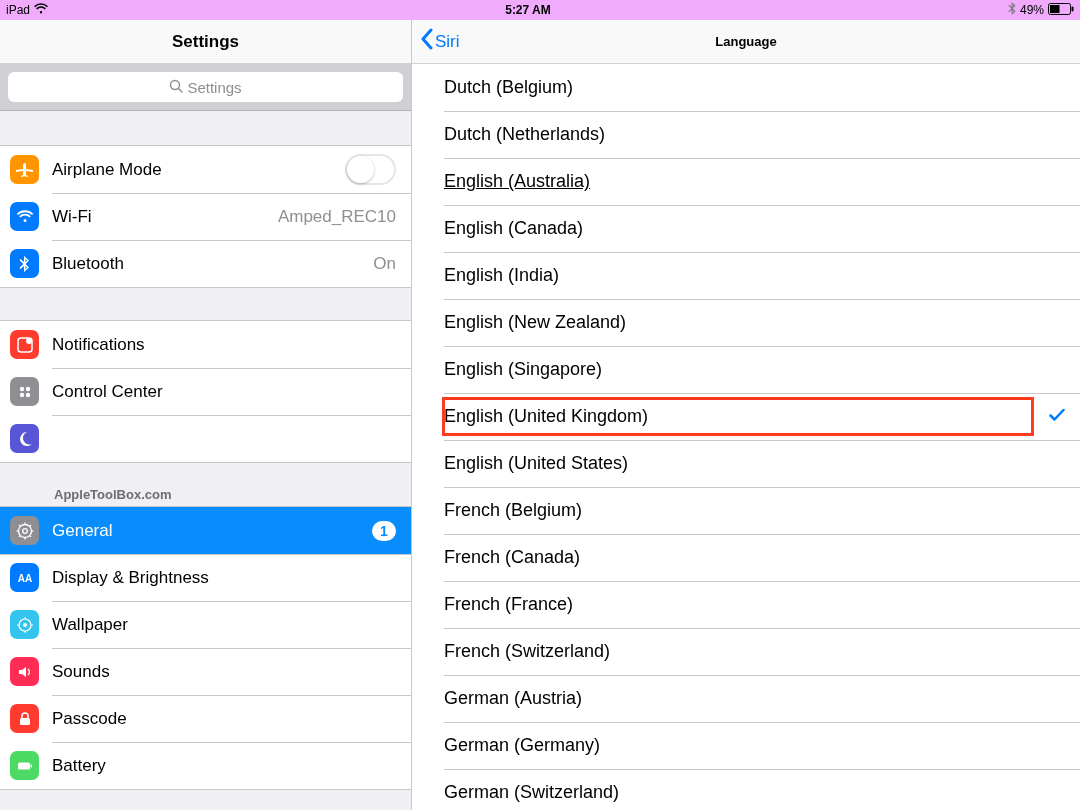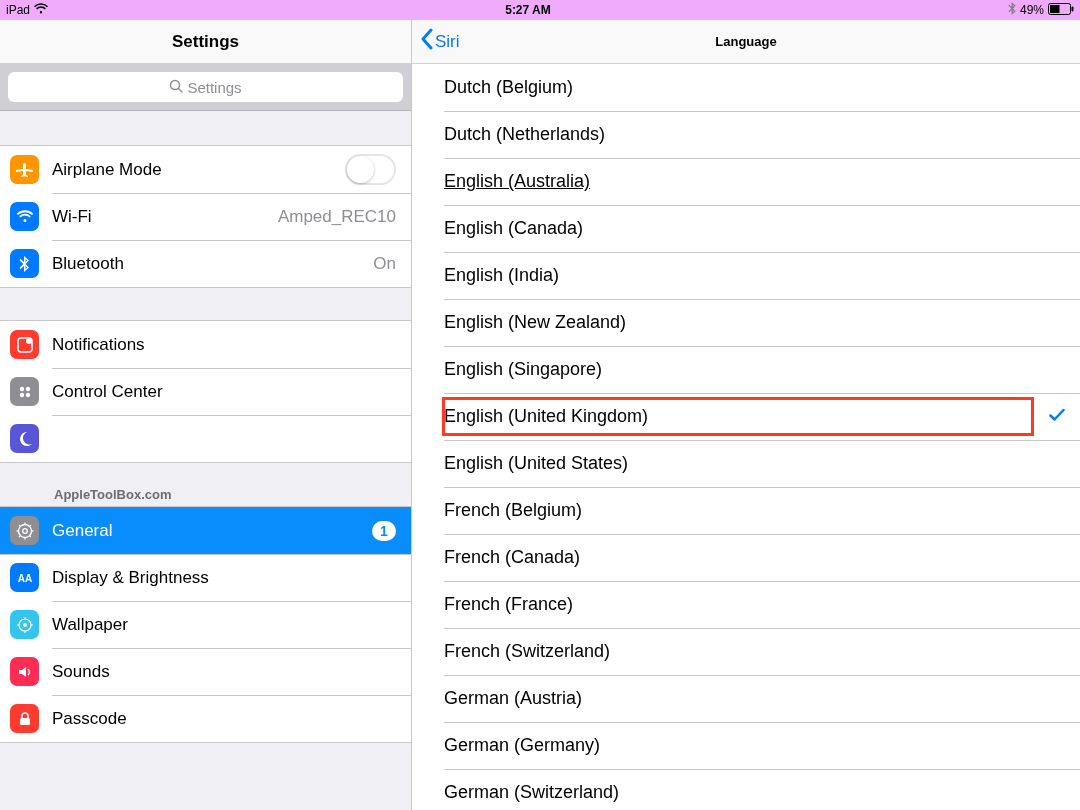--- a/index.html
+++ b/index.html
@@ -220,20 +220,29 @@
         </div>
         <div class="row">
           <div class="icon" style="background:#ff3b30">
             <svg viewBox="0 0 20 20">
                 <rect x="5" y="9" width="10" height="7" rx="1.5" fill="#fff"></rect>
                 <path d="M7 9V7a3 3 0 016 0v2" stroke="#fff" stroke-width="1.5" fill="none"></path>
               </svg>
           </div>
           <div class="label">Passcode</div>
         </div>
+        <div class="row">
+          <div class="icon" style="background:#4cd964">
+            <svg viewBox="0 0 20 20">
+                <rect x="3" y="6.5" width="12" height="7" rx="1.5" fill="#fff"></rect>
+                <rect x="15.5" y="8.5" width="1.5" height="3" rx="0.7" fill="#fff"></rect>
+              </svg>
+          </div>
+          <div class="label">Battery</div>
+        </div>
       </div>
     </div>
 
     <div class="detail">
       <div class="nav">
         <div class="back">
           <span>
             <svg width="13" height="22" viewBox="0 0 13 22">
                 <path d="M11 2L3 11l8 9" stroke="#007aff" stroke-width="3" fill="none" stroke-linecap="round" stroke-linejoin="round"></path>
               </svg>

